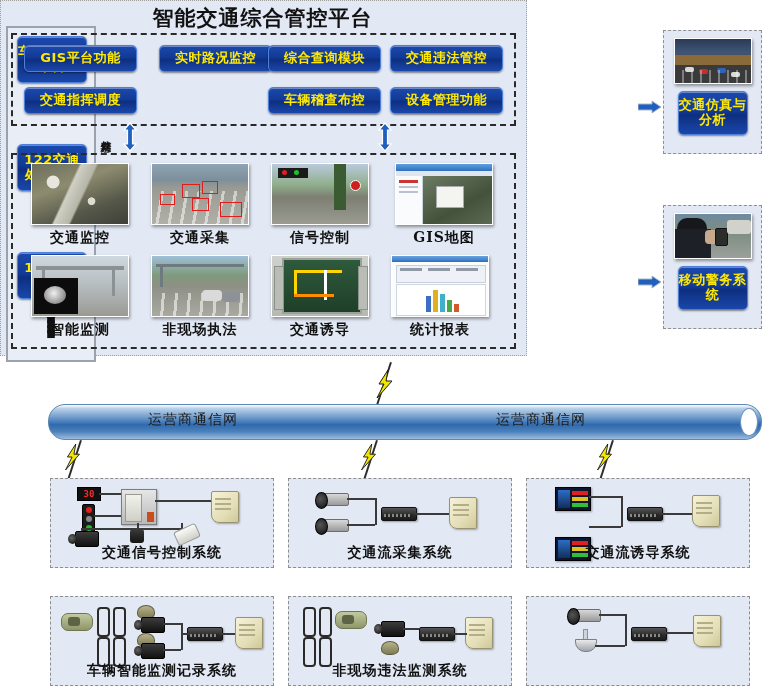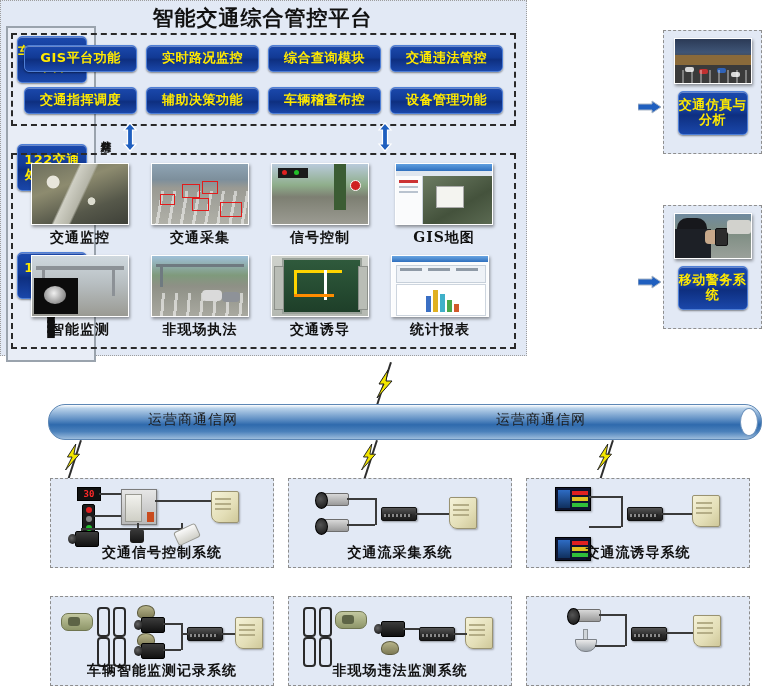--- a/index.html
+++ b/index.html
@@ -205,34 +205,31 @@
 </svg>
 
 <div id="main-panel">
 
   <div id="platform-title">智能交通综合管控平台</div>
 
   <div id="func-box">
     <div class="btn3d func-btn" style="left:11px;top:10px;">
         <span>GIS平台功能</span>
       </div>
-    <div class="btn3d func-btn" style="left:133px;top:10px;">
+    <div class="btn3d func-btn" style="left:146px;top:10px;">
         <span>实时路况监控</span>
       </div>
     <div class="btn3d func-btn" style="left:255px;top:10px;">
         <span>综合查询模块</span>
       </div>
     <div class="btn3d func-btn" style="left:377px;top:10px;">
         <span>交通违法管控</span>
       </div>
     <div class="btn3d func-btn" style="left:11px;top:52px;text-align:right;">
         <span>交通指挥调度</span>
-      </div>
-    <div class="btn3d func-btn" style="left:133px;top:52px;">
-        <span>辅助决策功能</span>
       </div>
     <div class="btn3d func-btn" style="left:255px;top:52px;">
         <span>车辆稽查布控</span>
       </div>
     <div class="btn3d func-btn" style="left:377px;top:52px;justify-content:center;">
         <span>设备管理功能</span>
       </div>
   </div>
 
   <svg class="varrow abs" style="left:122px;top:122px;" viewBox="0 0 16 30">

